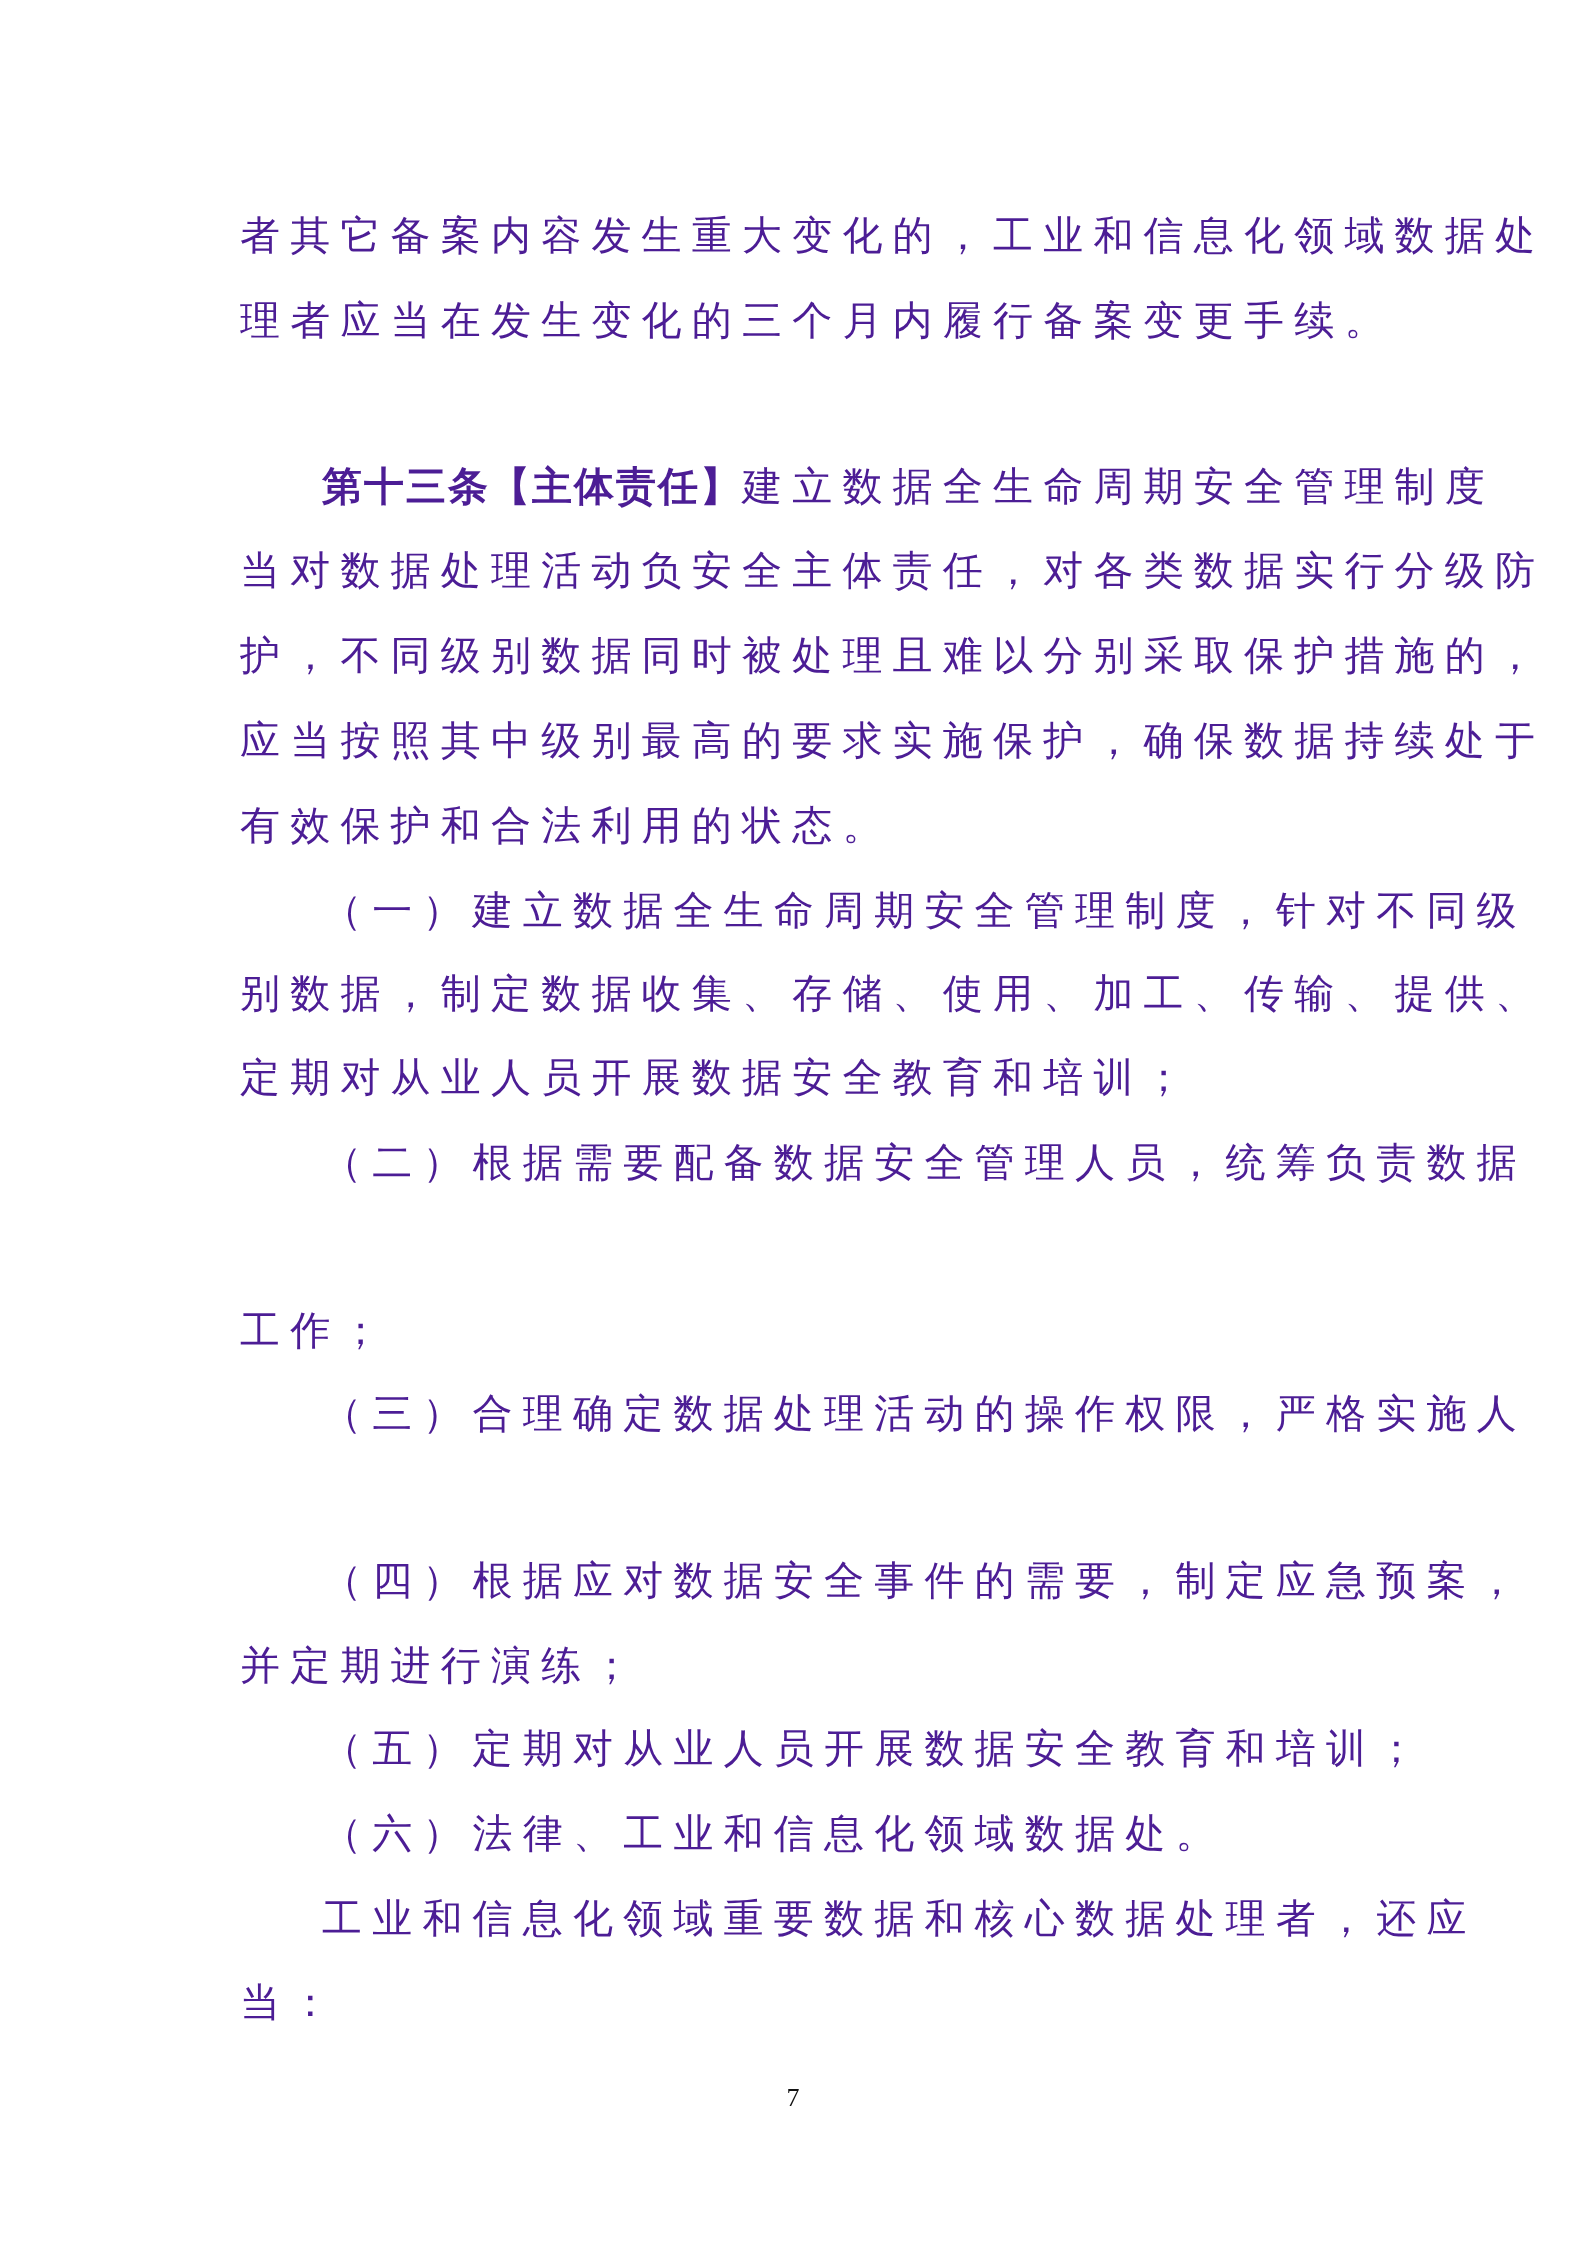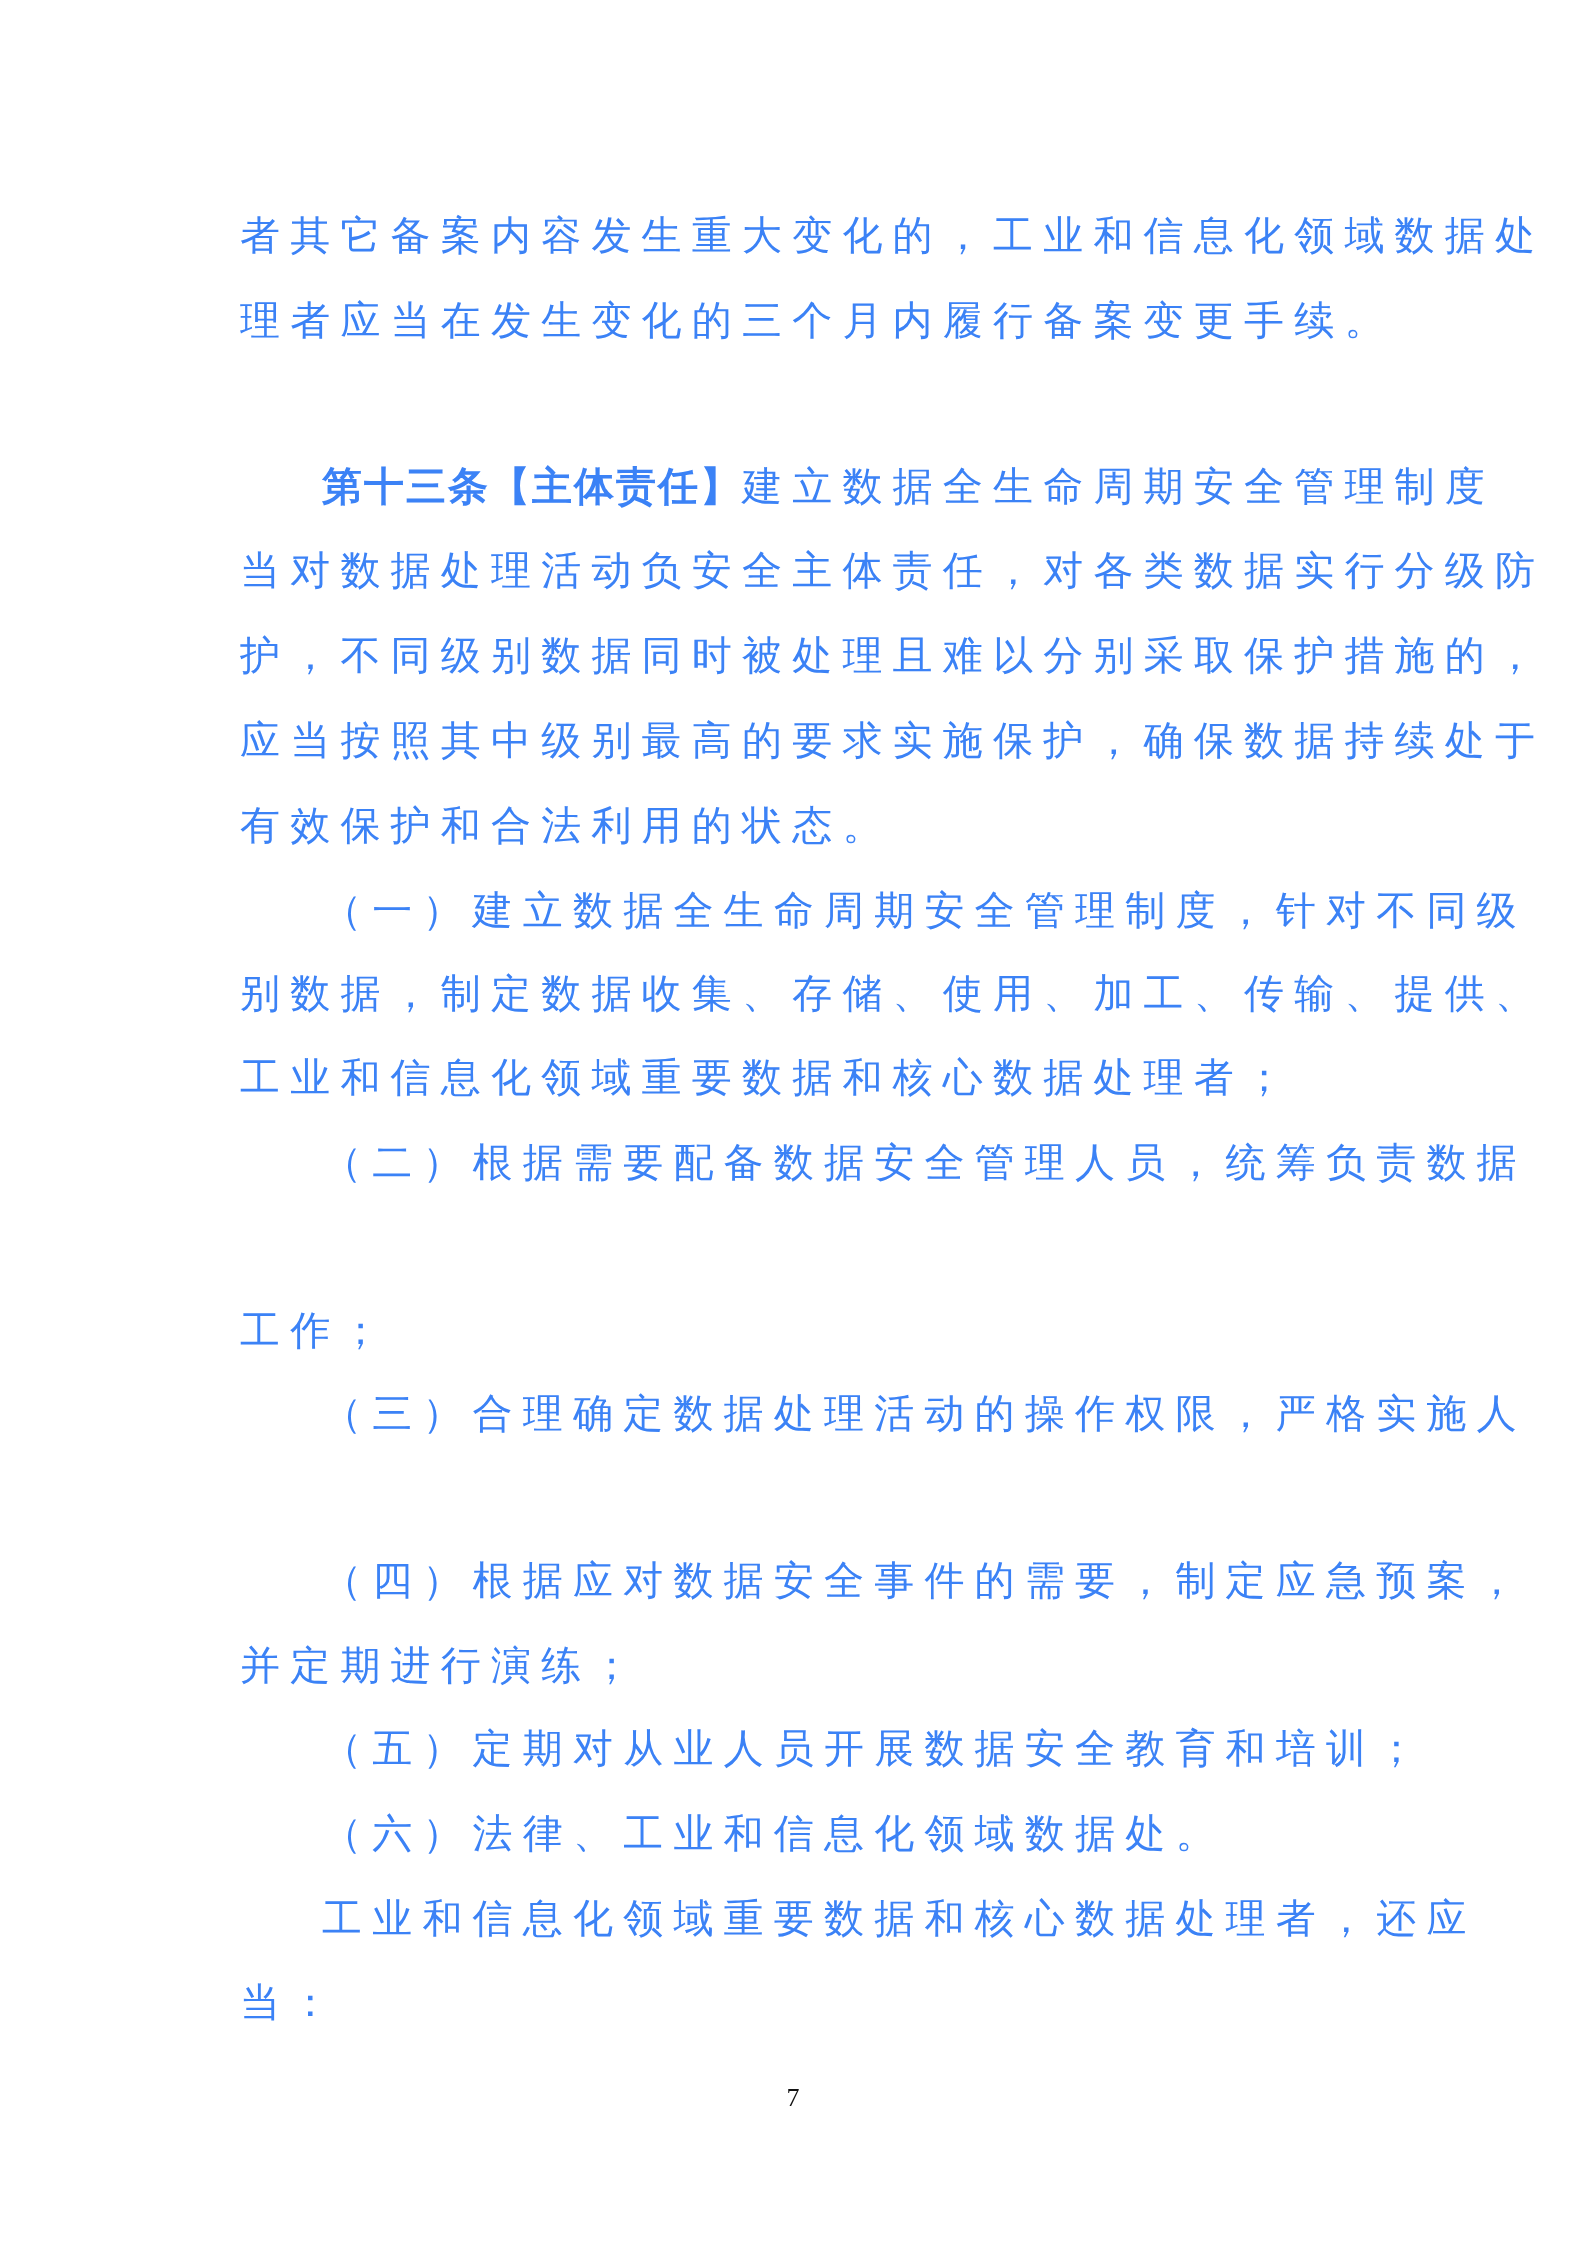--- a/index.html
+++ b/index.html
@@ -6,21 +6,21 @@
     body { width: 1586px; height: 2244px; position: relative; overflow: hidden; }
     .page { position: absolute; left: 0; top: 0; width: 1586px; height: 2244px; background: #ffffff; }
     .line {
       position: absolute;
       left: 240px;
       width: 1110px;
       height: 60px;
       font-family: "DejaVu Serif", "Liberation Serif", serif;
       font-size: 40px;
       line-height: 60px;
-      color: #3b82f6;
+      color: #4c1d95;
       white-space: nowrap;
       letter-spacing: 10.2px;
     }
     .line.indent { left: 322px; }
     .line.heading {
       left: 0; width: 1586px; text-align: center;
       font-family: "DejaVu Sans", "Liberation Sans", sans-serif;
       font-weight: bold; letter-spacing: 2px; font-size: 40px;
     }
     .line.article-first { left: 322px; }
@@ -47,21 +47,21 @@
   <div class="line article-first" style="top:456px">
     <span class="article-label">第十三条【主体责任】</span><span>建立数据全生命周期安全管理制度</span>
   </div>
   <div class="line" style="top:540px">当对数据处理活动负安全主体责任，对各类数据实行分级防</div>
   <div class="line" style="top:625px">护，不同级别数据同时被处理且难以分别采取保护措施的，</div>
   <div class="line" style="top:710px">应当按照其中级别最高的要求实施保护，确保数据持续处于</div>
   <div class="line" style="top:795px">有效保护和合法利用的状态。</div>
 
   <div class="line indent" style="top:880px">（一）建立数据全生命周期安全管理制度，针对不同级</div>
   <div class="line" style="top:963px">别数据，制定数据收集、存储、使用、加工、传输、提供、</div>
-  <div class="line" style="top:1047px">工业和信息化领域重要数据和核心数据处理者；</div>
+  <div class="line" style="top:1047px">定期对从业人员开展数据安全教育和培训；</div>
 
   <div class="line indent" style="top:1132px">（二）根据需要配备数据安全管理人员，统筹负责数据</div>
   <div class="line" style="top:1300px">工作；</div>
 
   <div class="line indent" style="top:1383px">（三）合理确定数据处理活动的操作权限，严格实施人</div>
 
   <div class="line indent" style="top:1550px">（四）根据应对数据安全事件的需要，制定应急预案，</div>
   <div class="line" style="top:1635px">并定期进行演练；</div>
 
   <div class="line indent" style="top:1718px">（五）定期对从业人员开展数据安全教育和培训；</div>

